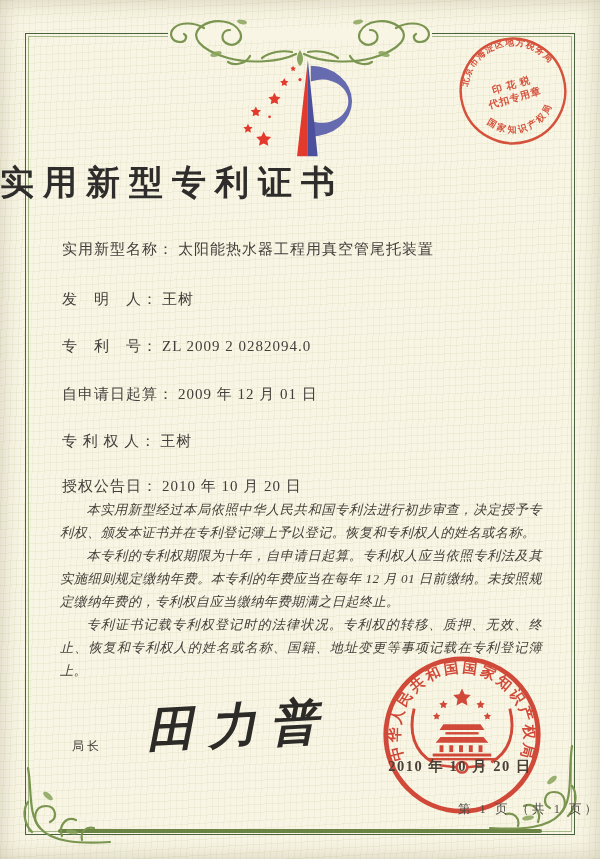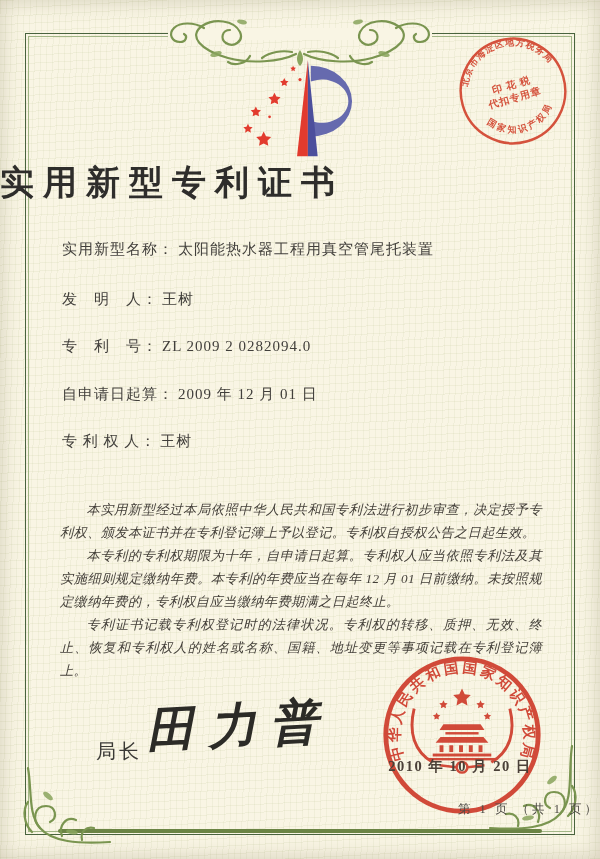--- a/index.html
+++ b/index.html
@@ -21,21 +21,21 @@
   .bottom-line{position:absolute;left:58px;top:829px;width:484px;height:4px;background:#6b8444;border-radius:2px;}
   
   .cert-number{position:absolute;left:58px;top:62px;font-size:13.5px;letter-spacing:2px;color:#4a4a46;}
   .title{position:absolute;left:0;top:160px;width:100%;
          font-size:34px;font-weight:600;letter-spacing:9px;color:#2e2d2b;margin:0;}
   .field{position:absolute;left:62px;width:480px;font-size:15px;letter-spacing:1px;color:#413f3b;white-space:nowrap;}
   .field .fvalue{margin-left:4px;}
   .paras{position:absolute;left:60px;top:499px;width:482px;font-size:13.2px;line-height:1.74;
          text-align:justify;font-style:italic;color:#433f39;letter-spacing:0.4px;}
   .paras p{margin:0;text-indent:2em;}
-  .sig-label{position:absolute;left:96px;top:738px;font-size:20px;letter-spacing:3px;color:#3b3a36;text-align:center;}
+  .sig-label{position:absolute;left:72px;top:738px;font-size:12px;letter-spacing:3px;color:#3b3a36;text-align:center;}
   .sig-name{position:absolute;left:146px;top:694px;font-size:48px;font-weight:600;font-style:italic;
             letter-spacing:14px;color:#2c2b27;transform:rotate(-3deg);white-space:nowrap;}
   .footer{position:absolute;left:0;top:801px;width:100%;text-align:right;font-size:12.5px;
           letter-spacing:3px;color:#4c4a44;}
   
   .logo{position:absolute;left:225px;top:56px;width:150px;height:108px;}
   .stamp-seal{position:absolute;left:456px;top:34px;width:114px;height:114px;
               transform:rotate(-16deg);opacity:0.92;}
   .main-seal{position:absolute;left:379px;top:652px;width:166px;height:166px;opacity:0.95;}
   .seal-date{position:absolute;left:368px;top:757px;width:184px;text-align:center;
@@ -150,23 +150,26 @@
   </div>
   <div class="field" style="top:337px">
     <span class="flabel">专　利　号：</span><span class="fvalue">ZL 2009 2 0282094.0</span>
   </div>
   <div class="field" style="top:385px">
     <span class="flabel">自申请日起算：</span><span class="fvalue">2009 年 12 月 01 日</span>
   </div>
   <div class="field" style="top:432px">
     <span class="flabel">专 利 权 人：</span><span class="fvalue">王树</span>
   </div>
+  <div class="field" style="top:477px">
+    <span class="flabel">授权公告日：</span><span class="fvalue">2010 年 10 月 20 日</span>
+  </div>
 
   <div class="paras">
-    <p>本实用新型经过本局依照中华人民共和国专利法进行初步审查，决定授予专利权、颁发本证书并在专利登记簿上予以登记。专利权自授权公告之日起生效。</p>
+    <p>本实用新型经过本局依照中华人民共和国专利法进行初步审查，决定授予专利权、颁发本证书并在专利登记簿上予以登记。恢复和专利权人的姓名或名称。</p>
     <p>本专利的专利权期限为十年，自申请日起算。专利权人应当依照专利法及其实施细则规定缴纳年费。本专利的年费应当在每年 12 月 01 日前缴纳。未按照规定缴纳年费的，专利权自应当缴纳年费期满之日起终止。</p>
     <p>专利证书记载专利权登记时的法律状况。专利权的转移、质押、无效、终止、恢复和专利权人的姓名或名称、国籍、地址变更等事项记载在专利登记簿上。</p>
   </div>
 
   <div class="sig-label">局长</div>
   <div class="sig-name">田力普</div>
 
   <svg class="main-seal" viewBox="0 0 170 170">
     <defs>
       <path id="sealArc" d="M32.6,121.7 A64,64 0 1 1 137.4,121.7" fill="none"></path>

